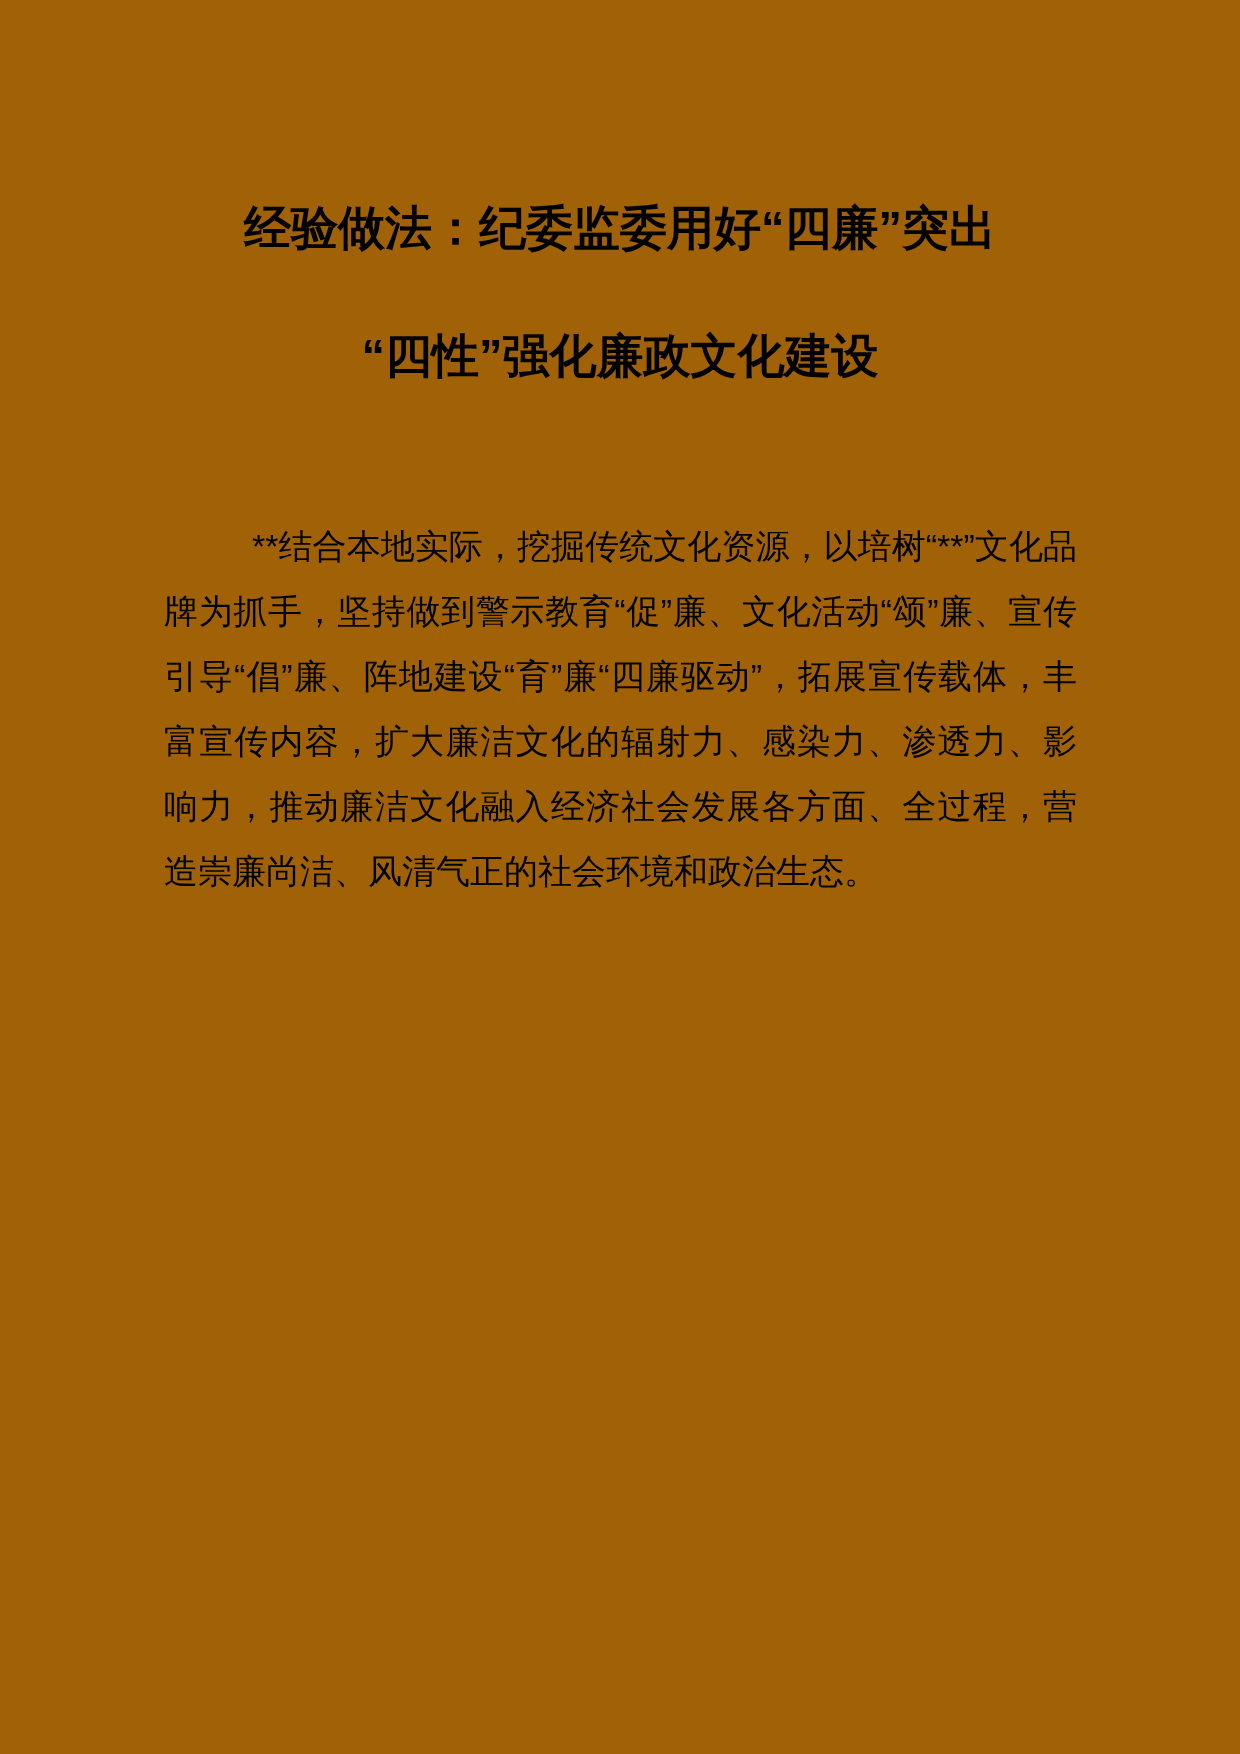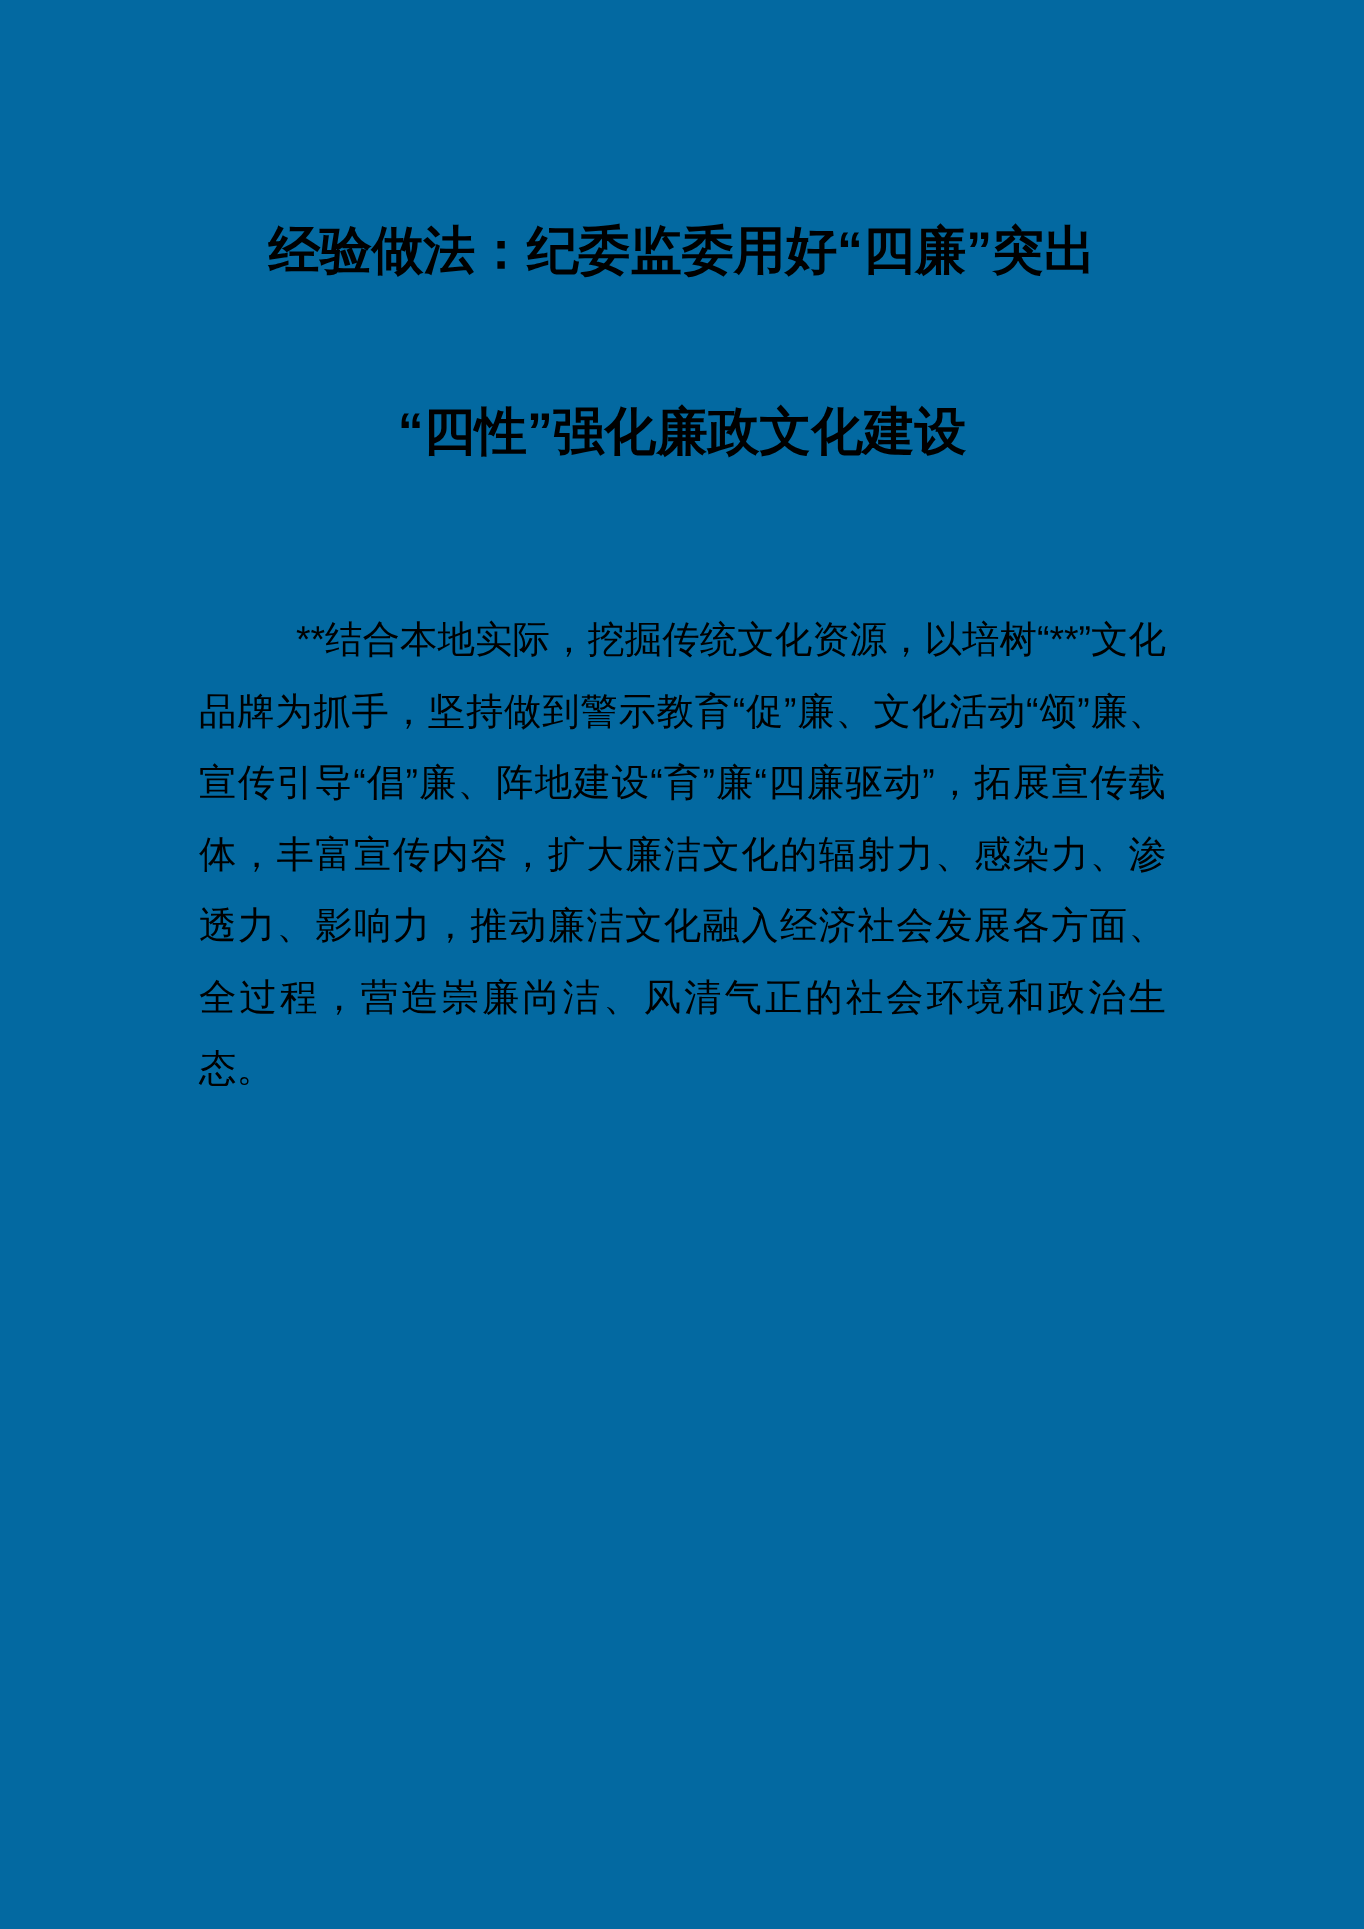--- a/index.html
+++ b/index.html
@@ -5,49 +5,49 @@
   html, body {
     margin: 0;
     padding: 0;
     background: #ffffff;
   }
   .page {
     position: relative;
     width: 1240px;
     height: 1754px;
     margin: 0 auto;
-    background: #0369a1;
+    background: #a16207;
     color: #000000;
     font-family: "Liberation Sans", sans-serif;
     overflow: hidden;
   }
   .doc-title {
     padding-top: 200px;
     text-align: center;
     font-weight: 900;
     font-size: 47px;
     line-height: 56px;
     color: #000000;
   }
   .title-line {
     white-space: nowrap;
   }
   .title-line + .title-line {
-    margin-top: 108px;
+    margin-top: 72px;
   }
   .doc-body {
     margin: 130px 163px 0 164px;
     font-size: 34px;
     line-height: 65px;
     text-align: justify;
     text-justify: inter-ideograph;
     color: #000000;
   }
   .doc-body p {
-    margin: 17px;
+    margin: 0;
     padding: 0;
     text-indent: 88px;
   }
 </style>
 </head>
 <body>
 
 <div class="page">
   <div class="doc-title">
     <div class="title-line">经验做法：纪委监委用好“四廉”突出</div>

